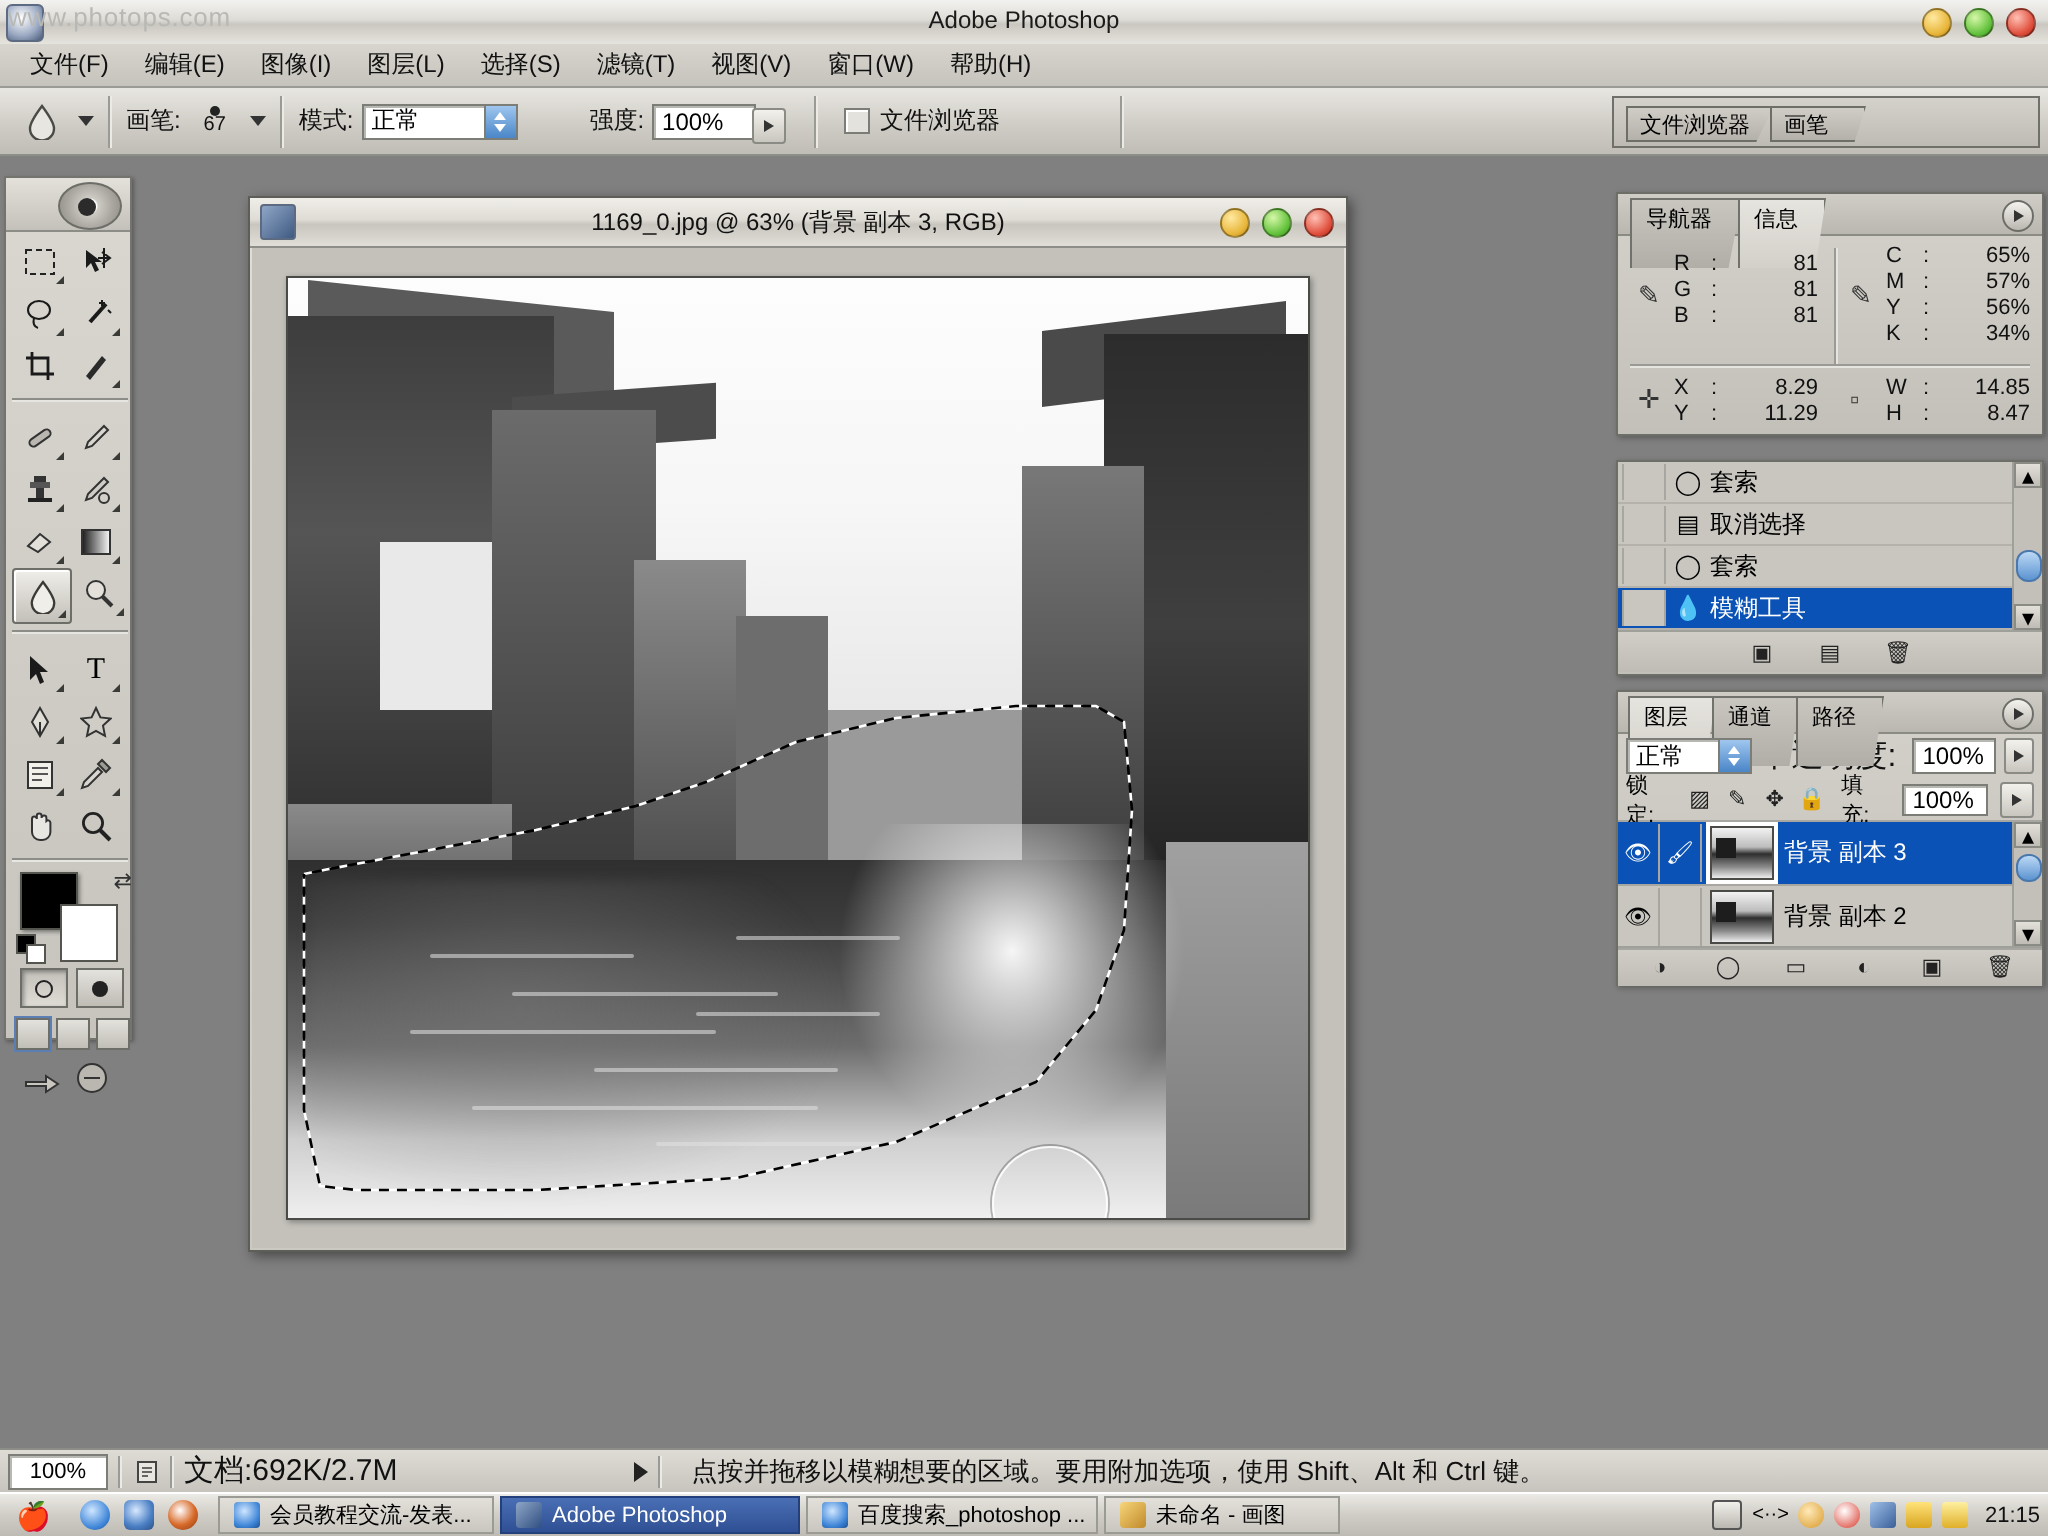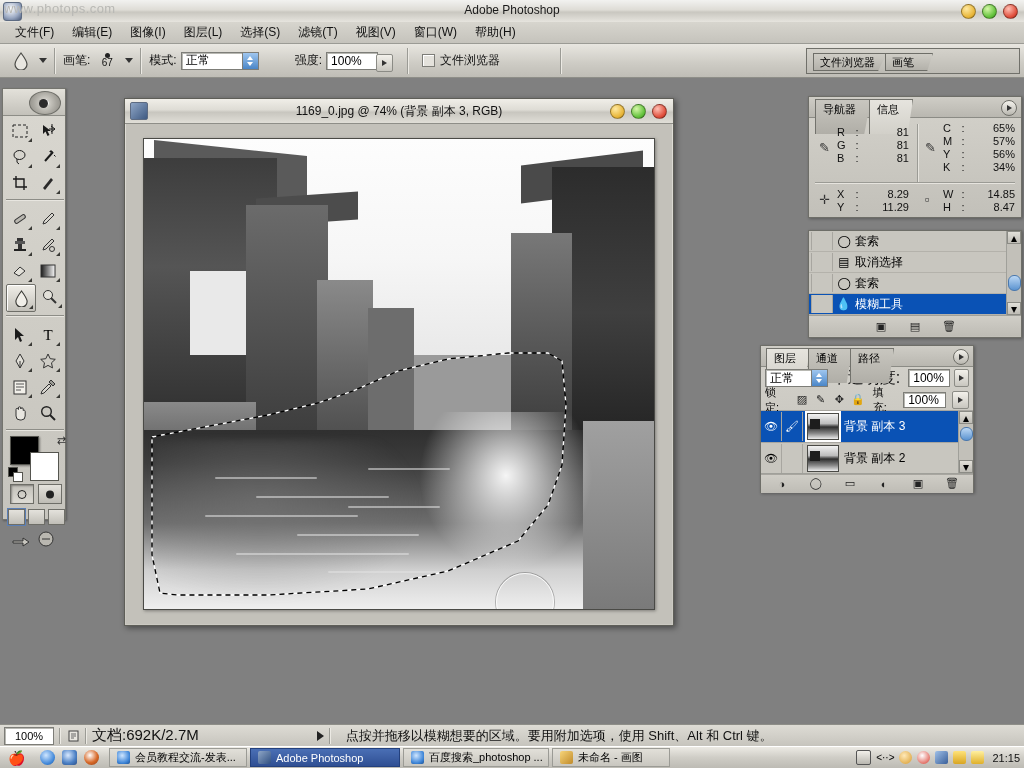--- a/index.html
+++ b/index.html
@@ -188,21 +188,21 @@
   .hicon{width:22px;text-align:center;font-size:12px;}
   .hscroll{position:absolute;right:0;top:0;width:14px;height:84px;background:#c2c0b9;border-left:1px solid #a0a09a;}
   .sc-arrow{height:13px;display:flex;align-items:center;justify-content:center;
     background:linear-gradient(to bottom,#e2e0d9,#bebcb5);border:1px solid #8b8b85;box-sizing:border-box;}
   .sc-thumb{position:absolute;left:1px;top:44px;width:11px;height:14px;border-radius:6px;
     background:linear-gradient(to bottom,#bcd8f5,#5b93d0);border:1px solid #4a78ad;}
   .hbtns{height:20px;display:flex;align-items:center;justify-content:center;gap:18px;
     background:linear-gradient(to bottom,#d0cec7,#bebcb5);border-top:1px solid #a0a09a;}
 
   
-  #pal-layers{left:760px;top:345px;width:214px;height:148px;}
+  #pal-layers{left:808px;top:345px;width:214px;height:148px;}
   .lrow-mode{height:22px;display:flex;align-items:center;padding:0 4px;box-sizing:border-box;gap:4px;}
   .lrow-lock{height:22px;display:flex;align-items:center;padding:0 4px;box-sizing:border-box;gap:6px;
     font-size:11px;border-bottom:1px solid #a8a6a0;}
   .lock-ico{width:13px;height:13px;display:flex;align-items:center;justify-content:center;font-size:11px;color:#222;}
   .layerlist{position:relative;height:62px;background:#c8c6bf;}
   .lrow{position:relative;height:31px;display:flex;align-items:center;border-bottom:1px solid #a8a6a0;font-size:12px;}
   .lrow.sel{background:#0a52b5;color:#fff;}
   .leye{width:20px;height:29px;display:flex;align-items:center;justify-content:center;
     border-right:1px solid #a8a6a0;font-size:11px;}
   .llink{width:20px;height:29px;display:flex;align-items:center;justify-content:center;
@@ -529,21 +529,21 @@
       <svg width="20" height="18" viewBox="0 0 20 18">
           <circle cx="9" cy="9" r="7" fill="#b9b7b0" stroke="#333"></circle>
           <path d="M5 9 h8" stroke="#333"></path>
         </svg>
     </div>
   </div>
 
   <div class="docwin">
     <div class="doc-title">
       <div class="doc-icon"></div>
-      <div class="dt-text">1169_0.jpg @ 74% (背景 副本 3, RGB)</div>
+      <div class="dt-text">1169_0.jpg @ 63% (背景 副本 3, RGB)</div>
       <div class="doc-btns">
         <div class="wb min"></div>
         <div class="wb max"></div>
         <div class="wb close"></div>
       </div>
     </div>
 
     <div class="doc-canvas-wrap">
       <div class="canvas">
         <div class="photo">

